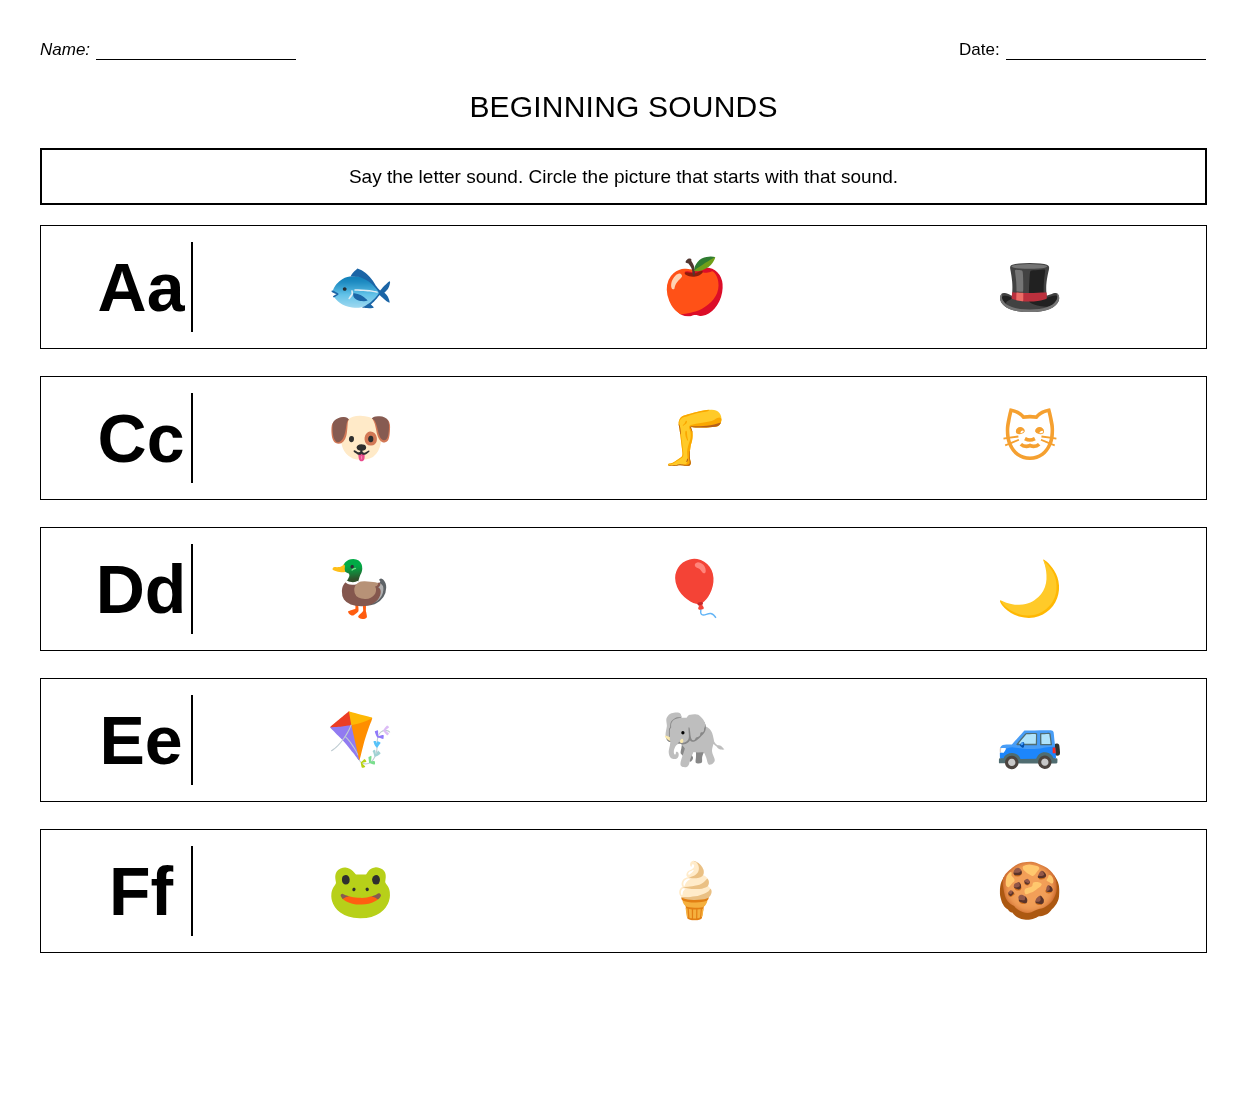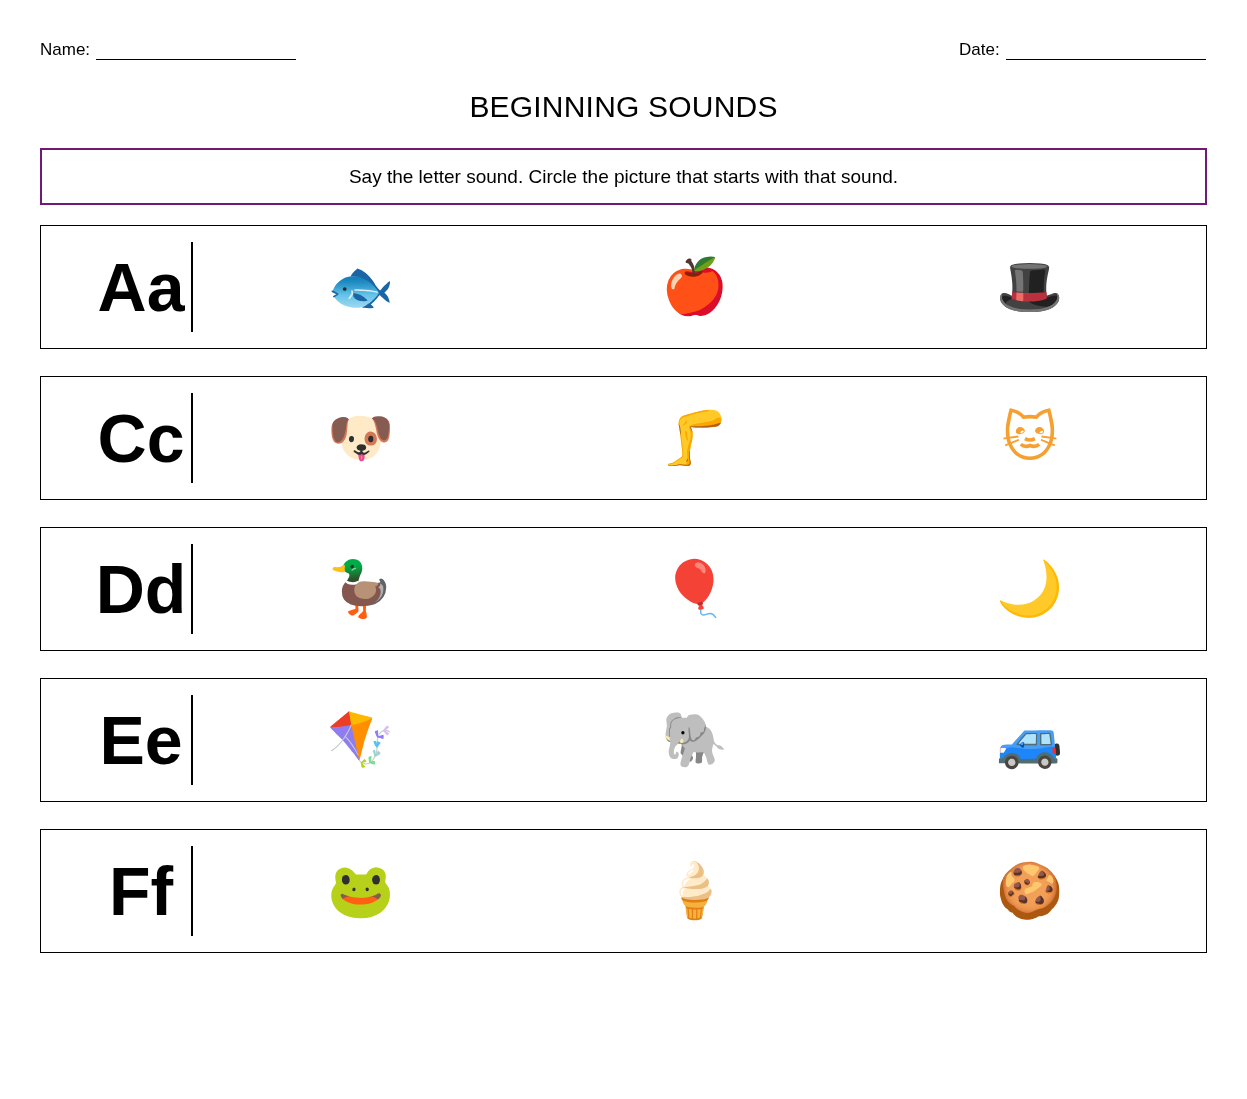--- a/index.html
+++ b/index.html
@@ -1,27 +1,27 @@
 <!DOCTYPE html>
 <html><head>
   <meta charset="utf-8">
   <style>
     html, body { margin: 0; padding: 0; background: #ffffff; }
     body {
       width: 1247px; height: 1099px; position: relative; overflow: hidden;
       font-family: "Liberation Sans", sans-serif; color: #000;
     }
-    .name-field { position: absolute; left: 40px; top: 40px; font-size: 17px; display: flex; align-items: flex-end; }
+    .name-field { position: absolute; left: 40px; top: 40px; font-size: 17px; display: flex; align-items: flex-end; font-style: italic; }
     .name-field .line { display: inline-block; width: 200px; border-bottom: 1px solid #000; margin-left: 6px; height: 14px; }
     .date-field { position: absolute; left: 959px; top: 40px; font-size: 17px; display: flex; align-items: flex-end; text-align: center; }
     .date-field .line { display: inline-block; width: 200px; border-bottom: 1px solid #000; margin-left: 6px; height: 14px; }
     .title { position: absolute; left: 0; width: 1247px; top: 90px; text-align: center; font-size: 30px; font-weight: normal; letter-spacing: 0.2px; }
     .instructions {
       position: absolute; left: 40px; top: 148px; width: 1163px; height: 53px;
-      border: 2px solid #701a75; display: flex; align-items: center; justify-content: center;
+      border: 2px solid #000000; display: flex; align-items: center; justify-content: center;
       font-size: 19px;
     }
     .rows { position: absolute; left: 40px; top: 225px; width: 1167px; }
     .row {
       position: relative; box-sizing: border-box; width: 1167px; height: 124px;
       border: 1px solid #000; margin-bottom: 27px;
     }
     .row .letter {
       position: absolute; left: 20px; width: 160px; top: 0; height: 122px;
       display: flex; align-items: center; justify-content: center;

